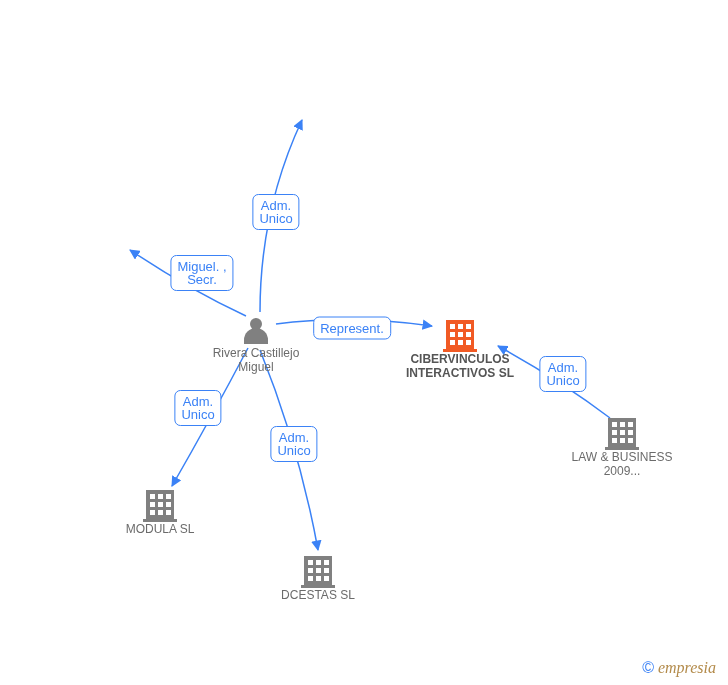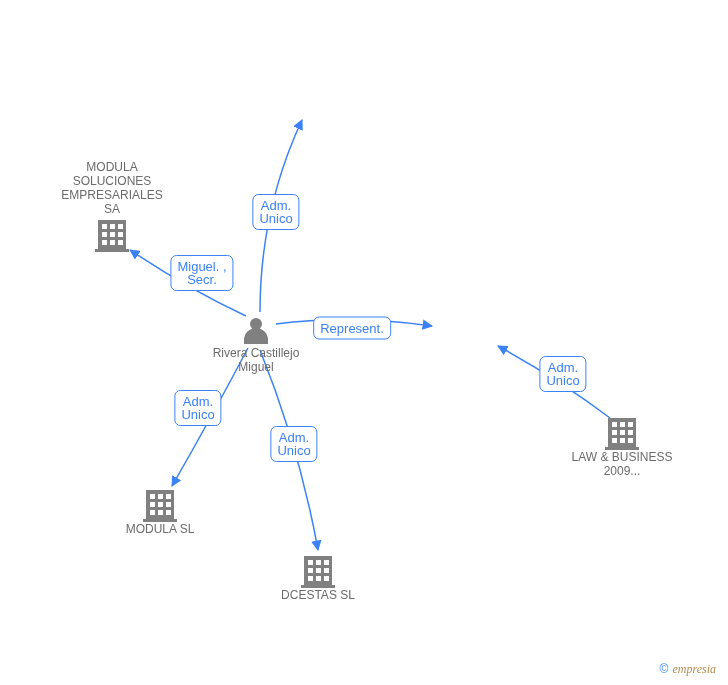--- a/index.html
+++ b/index.html
@@ -97,21 +97,21 @@
     line-height: 13px;
     padding: 4px 6px;
     text-align: center;
     transform: translate(-50%, -50%);
     white-space: pre;
   }
   .watermark {
     position: absolute;
     right: 12px;
     bottom: 8px;
-    font-size: 12px;
+    font-size: 16px;
     color: #b38b4b;
     font-style: italic;
     font-family: "Segoe Script", "Comic Sans MS", cursive;
   }
   .watermark .copy {
     color: #3b82f6;
     font-style: normal;
     font-family: Arial, sans-serif;
     margin-right: 4px;
   }
@@ -156,40 +156,39 @@
   <div class="node" style="left:256px; top:318px;">
     <div class="person">
       <div class="head"></div>
         <div class="torso"></div>
     </div>
     <div class="label">Rivera
 Castillejo
 Miguel</div>
   </div>
 
-
-
-  <div class="node" style="left:112px; top:158px;">
-    <div class="label">MODULA
-SOLUCIONES
-EMPRESARIALES SA</div>
-    <div class="building" style="margin-top:4px;">
-      <div class="body"></div>
-      <div class="win" style="left:4px; top:4px;"></div>
-        <div class="win" style="left:12px; top:4px;"></div>
-        <div class="win" style="left:20px; top:4px;"></div>
-      <div class="win" style="left:4px; top:12px;"></div>
-        <div class="win" style="left:12px; top:12px;"></div>
-        <div class="win" style="left:20px; top:12px;"></div>
-      <div class="win" style="left:4px; top:20px;"></div>
-        <div class="win" style="left:12px; top:20px;"></div>
-        <div class="win" style="left:20px; top:20px;"></div>
-      <div class="base"></div>
-    </div>
-  </div>
+  <div class="node highlight" style="left:460px; top:320px;">
+    <div class="building orange">
+      <div class="body"></div>
+      <div class="win" style="left:4px; top:4px;"></div>
+        <div class="win" style="left:12px; top:4px;"></div>
+        <div class="win" style="left:20px; top:4px;"></div>
+      <div class="win" style="left:4px; top:12px;"></div>
+        <div class="win" style="left:12px; top:12px;"></div>
+        <div class="win" style="left:20px; top:12px;"></div>
+      <div class="win" style="left:4px; top:20px;"></div>
+        <div class="win" style="left:12px; top:20px;"></div>
+        <div class="win" style="left:20px; top:20px;"></div>
+      <div class="base"></div>
+    </div>
+    <div class="label">CIBERVINCULOS
+INTERACTIVOS SL</div>
+  </div>
+
+
 
   <div class="node" style="left:160px; top:490px;">
     <div class="building">
       <div class="body"></div>
       <div class="win" style="left:4px; top:4px;"></div>
         <div class="win" style="left:12px; top:4px;"></div>
         <div class="win" style="left:20px; top:4px;"></div>
       <div class="win" style="left:4px; top:12px;"></div>
         <div class="win" style="left:12px; top:12px;"></div>
         <div class="win" style="left:20px; top:12px;"></div>

